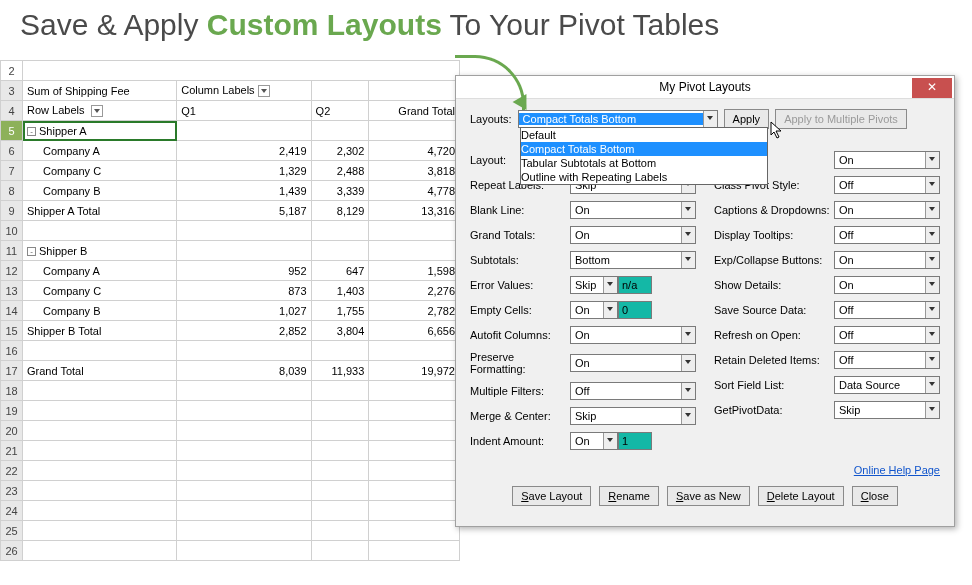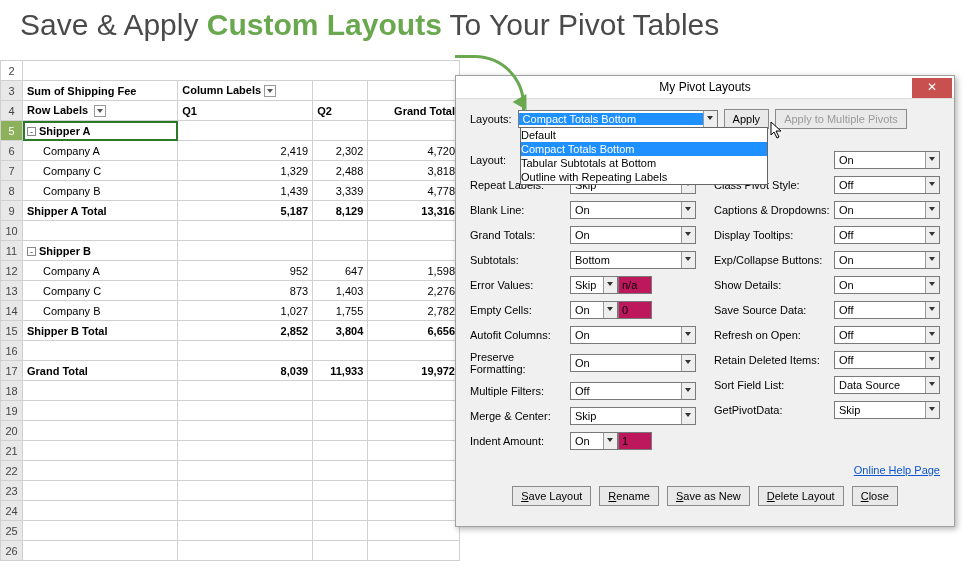--- a/index.html
+++ b/index.html
@@ -60,21 +60,21 @@
     white-space: nowrap;
   }
   .sheet .rowhdr {
     background: #e8e8e8;
     text-align: center;
     width: 22px;
     color: #444;
   }
   .sheet .rowhdr.sel { background: #8db15a; color:#fff; }
   .sheet .num { text-align: right; }
-  .sheet .bold { font-weight: bold; }
+  .sheet .bold { font-weight: normal; }
   .sheet .colhdr td { background:#fff; }
   .drop {
     display:inline-block;
     width:12px;height:12px;
     border:1px solid #999;
     vertical-align:middle;
     margin-left:3px;
     position:relative;
     background:#fff;
   }
@@ -177,21 +177,21 @@
   }
   .dropdownlist div { padding:1px 0; }
   .dropdownlist .hl { background:#1e90ff;color:#fff;}
   .grid2 { display:flex; gap:18px; margin-top:22px;}
   .col { flex:1; display:flex; flex-direction:column; gap:7px;}
   .fld { display:flex; align-items:center; }
   .fld label { width:100px; }
   .col.right .fld label { width:120px; }
   .fld .dd { flex:1;}
   .fld .dd.small{ flex:0 0 48px;}
-  .fld .txt { border:1px solid #7a7a7a;height:18px;width:34px;background:#be185d;padding:0 3px;font-size:11px;}
+  .fld .txt { border:1px solid #7a7a7a;height:18px;width:34px;background:#14b8a6;padding:0 3px;font-size:11px;}
   .bottomrow {
     display:flex;
     justify-content:center;
     gap:8px;
     padding:10px 0 12px;
   }
   .link { color:#1155cc; text-decoration:underline; text-align:right; margin-top:14px;}
   .cursor {
     position:absolute;
     top:12px; left:300px;

